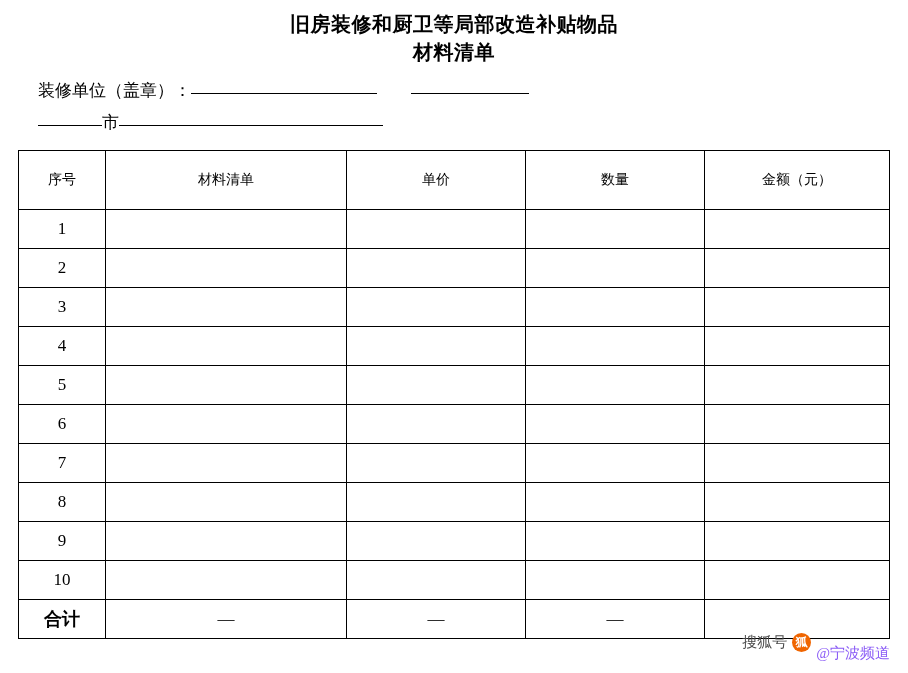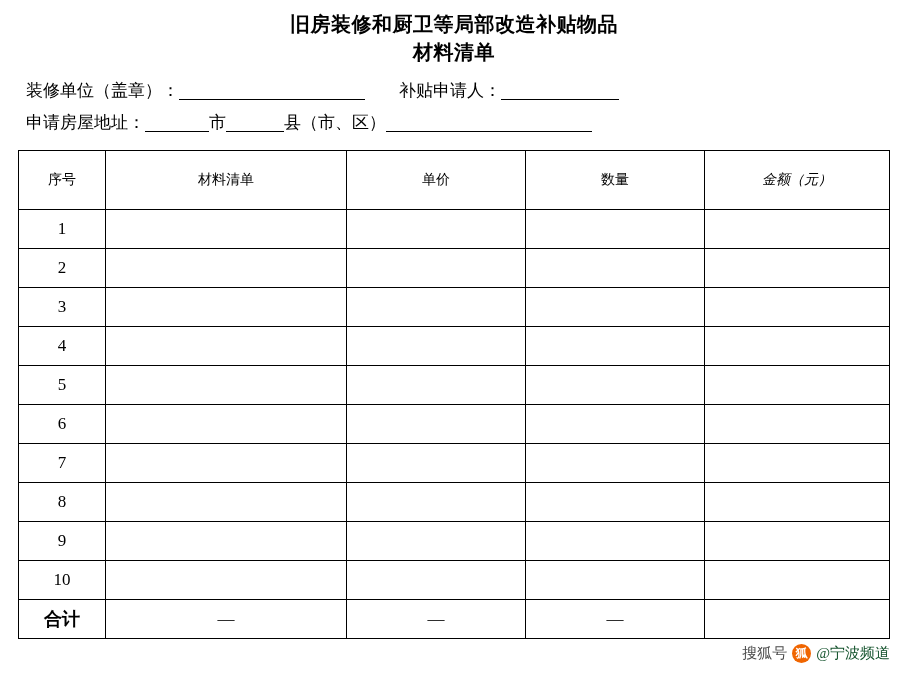--- a/index.html
+++ b/index.html
@@ -32,22 +32,23 @@
     letter-spacing: 0.5px;
   }
   .meta-block {
     margin-top: 10px;
     padding-left: 26px;
     font-size: 17px;
     line-height: 30px;
   }
   .meta-row {
     display: flex;
-    align-items: center;
+    align-items: flex-start;
     white-space: nowrap;
+    margin-left: 12px;
   }
   .meta-label {
     font-size: 17px;
   }
   .blank {
     display: inline-block;
     border-bottom: 1px solid #000;
     height: 17px;
   }
   .b-unit { width: 186px; }
@@ -76,21 +77,21 @@
     height: 58px;
     font-size: 14px;
   }
   table.sheet tbody td {
     height: 38px;
   }
   .col-no { width: 86px; }
   .col-item { width: 240px; }
   .col-price { width: 178px; }
   .col-qty { width: 178px; }
-  .col-amount { width: 184px; font-style: italic; }
+  .col-amount { width: 184px; }
   tr.total-row td {
     height: 40px;
     font-weight: bold;
     font-size: 18px;
   }
   tr.total-row td.dash {
     font-weight: normal;
     font-size: 17px;
   }
   .watermark {
@@ -108,46 +109,43 @@
     height: 19px;
     border-radius: 50%;
     background: #f06500;
     color: #ffffff;
     font-size: 12px;
     line-height: 19px;
     text-align: center;
     margin: 0 5px;
     font-weight: bold;
   }
-  .wm-text { color: #14532d; }
+  .wm-text { color: #8b5cf6; margin-top: 11px; }
 </style>
 </head>
 <body>
 
 <div class="page">
 
   <div class="title-block">
     <div class="title-line">旧房装修和厨卫等局部改造补贴物品</div>
     <div class="title-line">材料清单</div>
   </div>
 
   <div class="meta-block">
     <div class="meta-row">
       <span class="meta-label">装修单位（盖章）：</span>
       <span class="blank b-unit"></span>
       <span class="gap-mid"></span>
-      <span class="meta-label">补贴申请人：</span>
       <span class="blank b-applicant"></span>
     </div>
     <div class="meta-row meta-row2">
-      <span class="meta-label">申请房屋地址：</span>
       <span class="blank b-city"></span>
       <span class="meta-label">市</span>
       <span class="blank b-county"></span>
-      <span class="meta-label">县（市、区）</span>
       <span class="blank b-addr"></span>
     </div>
   </div>
 
   <table class="sheet">
     <thead>
       <tr>
         <th class="col-no">序号</th>
         <th class="col-item">材料清单</th>
         <th class="col-price">单价</th>

